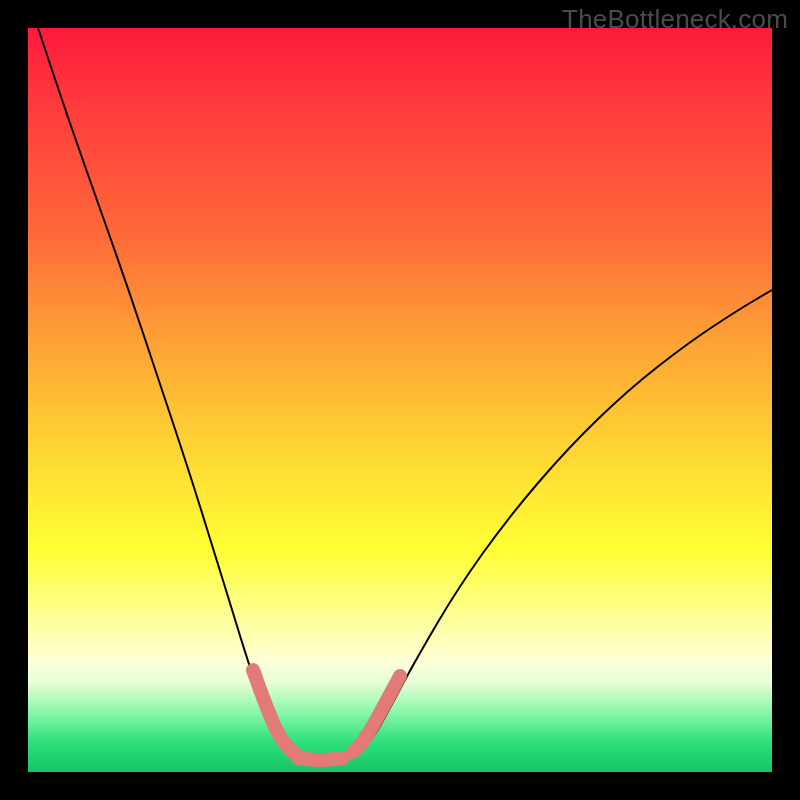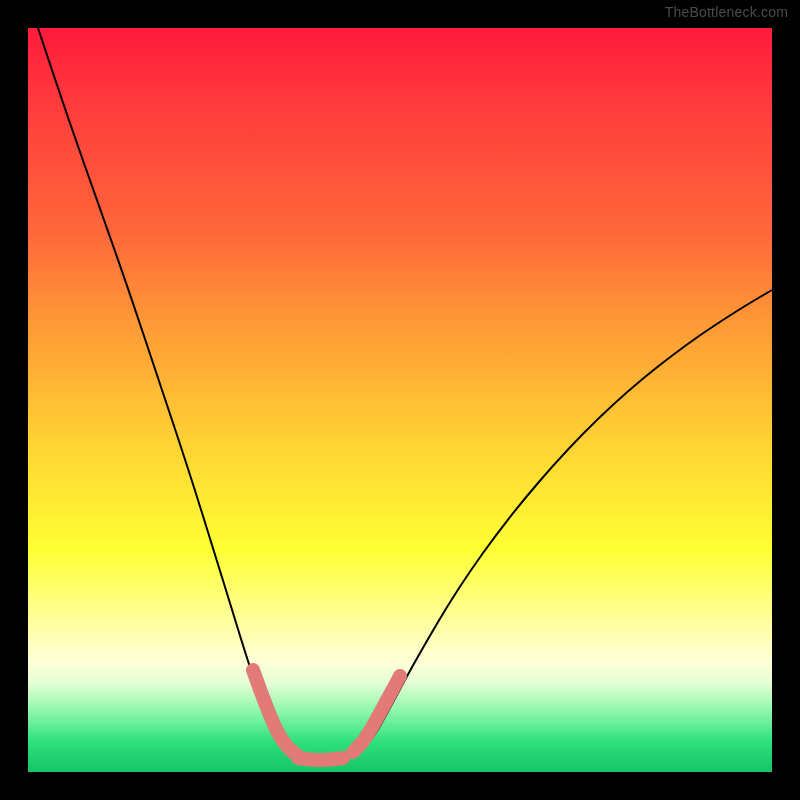--- a/index.html
+++ b/index.html
@@ -30,21 +30,21 @@
       #88f7a8 92%,
       #2de07a 96%,
       #15c468 100%
     );
   }
   .watermark {
     position: absolute;
     top: 4px;
     right: 12px;
     color: #4b4b4b;
-    font-size: 14px;
+    font-size: 26px;
     letter-spacing: 0.2px;
     font-weight: 500;
     user-select: none;
   }
   svg.curve {
     position: absolute;
     left: 0;
     top: 0;
     width: 744px;
     height: 744px;

